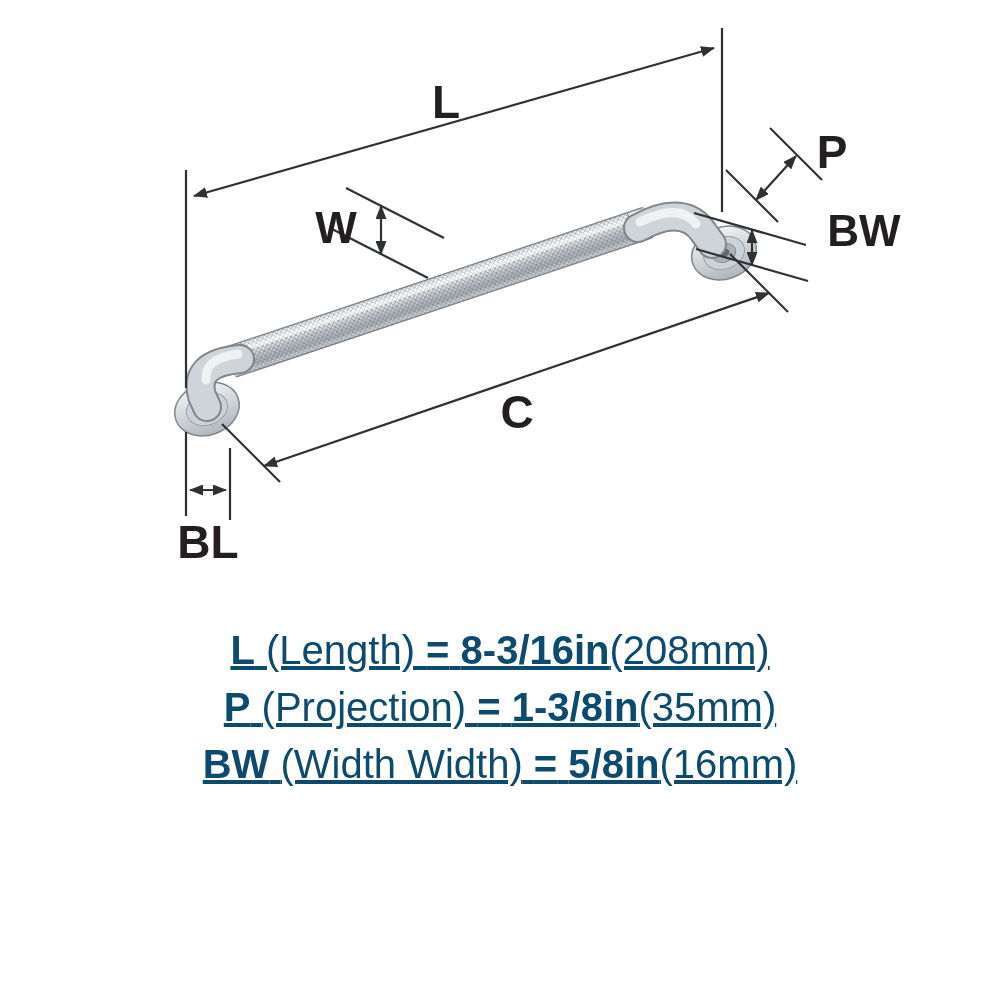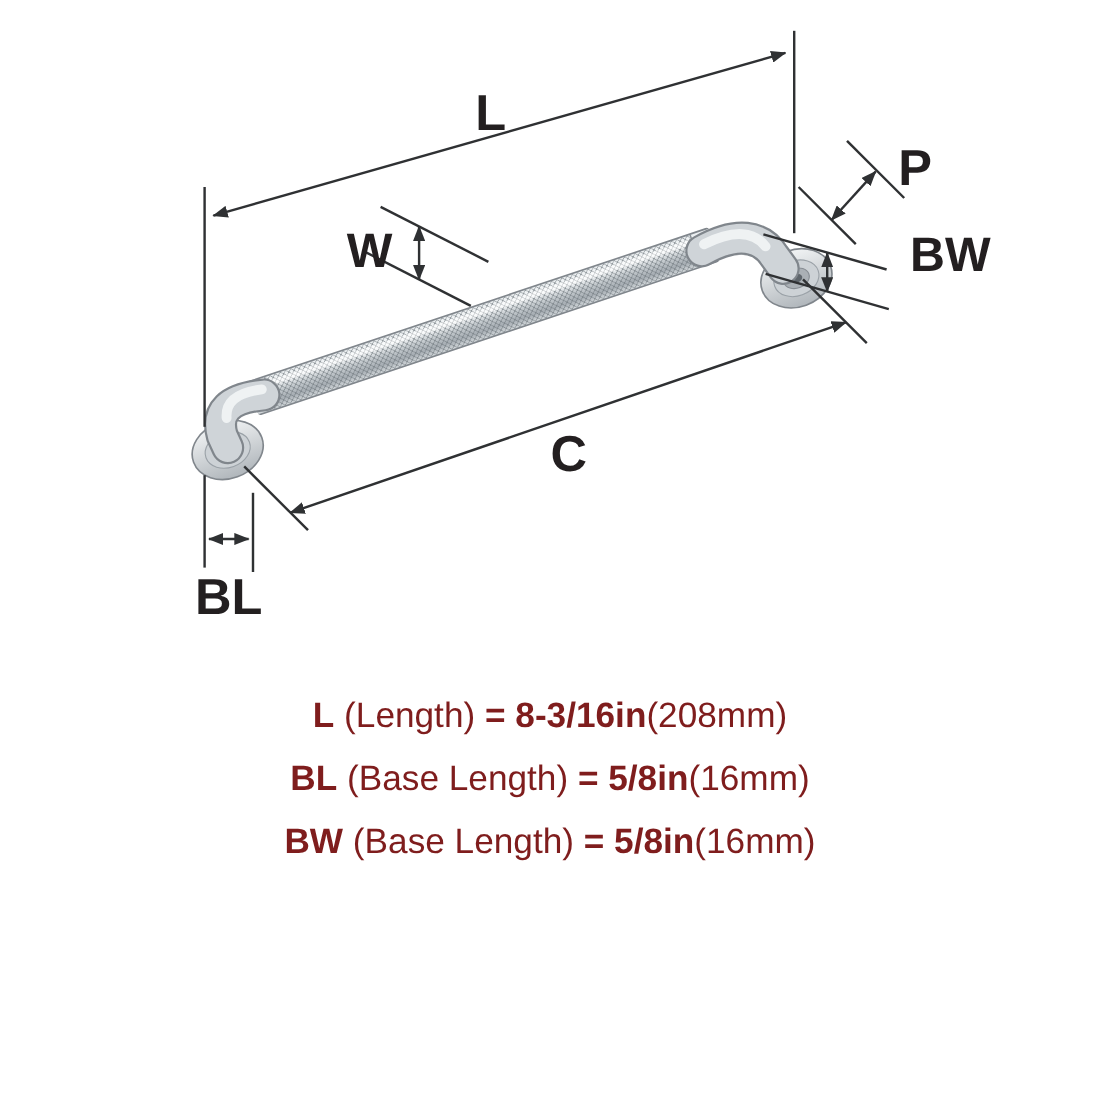--- a/index.html
+++ b/index.html
@@ -17,24 +17,25 @@
     font-weight:700;
     fill:#231f20;
   }
   .dim{stroke:#2f3133;stroke-width:2.2;fill:none;}
   .legend{
     margin-top:22px;
     width:1000px;
     text-align:center;
   }
   .legend-row{
-    font-size:32px;
+    font-size:40px;
     line-height:57px;
     white-space:nowrap;
-    color:#7f1d1d;
+    color:#0c4a6e;
+    text-decoration:underline;
   }
   .legend-row .abbr,
   .legend-row .eq,
   .legend-row .imp{font-weight:700;}
   .legend-row .term,
   .legend-row .met{font-weight:400;}
 </style>
 </head>
 <body>
 
@@ -147,30 +148,30 @@
   <div class="legend">
 
     <div class="legend-row">
       <span class="abbr">L</span>
       <span class="term">(Length)</span>
       <span class="eq">=</span>
       <span class="imp">8-3/16in</span><span class="met">(208mm)</span>
     </div>
 
 
+    <div class="legend-row">
+      <span class="abbr">P</span>
+      <span class="term">(Projection)</span>
+      <span class="eq">=</span>
+      <span class="imp">1-3/8in</span><span class="met">(35mm)</span>
+    </div>
+
 
 
     <div class="legend-row">
-      <span class="abbr">BL</span>
-      <span class="term">(Base Length)</span>
-      <span class="eq">=</span>
-      <span class="imp">5/8in</span><span class="met">(16mm)</span>
-    </div>
-
-    <div class="legend-row">
       <span class="abbr">BW</span>
-      <span class="term">(Base Length)</span>
+      <span class="term">(Width Width)</span>
       <span class="eq">=</span>
       <span class="imp">5/8in</span><span class="met">(16mm)</span>
     </div>
 
   </div>
 </div>
 
 </body></html>

